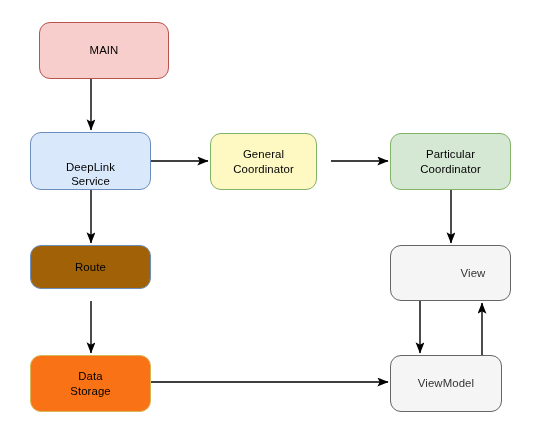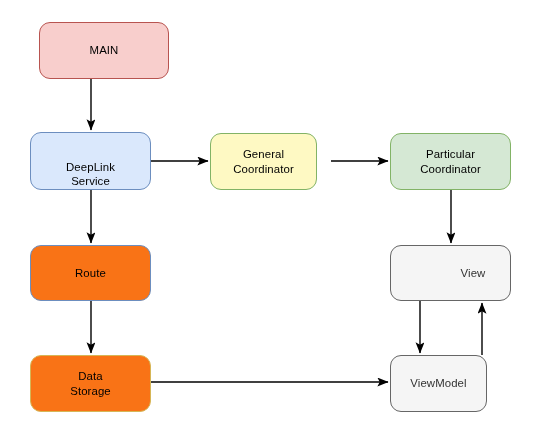--- a/index.html
+++ b/index.html
@@ -85,30 +85,30 @@
   <div class="node" style="left: 210px; top: 133px; width: 107px; height: 57px; background: #fef9c3; border-color: rgb(130, 179, 102); color: rgb(0, 0, 0);">
     <span class="node-label">General
 Coordinator</span>
   </div>
 
   <div class="node" style="left: 390px; top: 133px; width: 121px; height: 57px; background: rgb(213, 232, 212); border-color: rgb(130, 179, 102); color: rgb(0, 0, 0);">
     <span class="node-label">Particular
 Coordinator</span>
   </div>
 
-  <div class="node" style="left: 30px; top: 245px; width: 121px; height: 56px; background: #f97316; border-color: rgb(108, 142, 191); color: rgb(0, 0, 0);">
+  <div class="node" style="left: 30px; top: 245px; width: 121px; height: 44px; background: #a16207; border-color: rgb(108, 142, 191); color: rgb(0, 0, 0);">
     <span class="node-label">Route</span>
   </div>
 
   <div class="node" style="left: 390px; top: 245px; width: 121px; height: 56px; background: rgb(245, 245, 245); border-color: rgb(102, 102, 102); color: rgb(51, 51, 51); padding-left: 45px;">
     <span class="node-label">View</span>
   </div>
 
   <div class="node" style="left: 30px; top: 355px; width: 121px; height: 57px; background: #f97316; border-color: rgb(214, 182, 86); color: rgb(0, 0, 0);">
     <span class="node-label">Data
 Storage</span>
   </div>
 
-  <div class="node" style="left: 390px; top: 355px; width: 97px; height: 57px; background: rgb(245, 245, 245); border-color: rgb(102, 102, 102); color: rgb(51, 51, 51);">
+  <div class="node" style="left: 390px; top: 355px; width: 112px; height: 57px; background: rgb(245, 245, 245); border-color: rgb(102, 102, 102); color: rgb(51, 51, 51);">
     <span class="node-label">ViewModel</span>
   </div>
 
 </div>
 
 </body></html>

